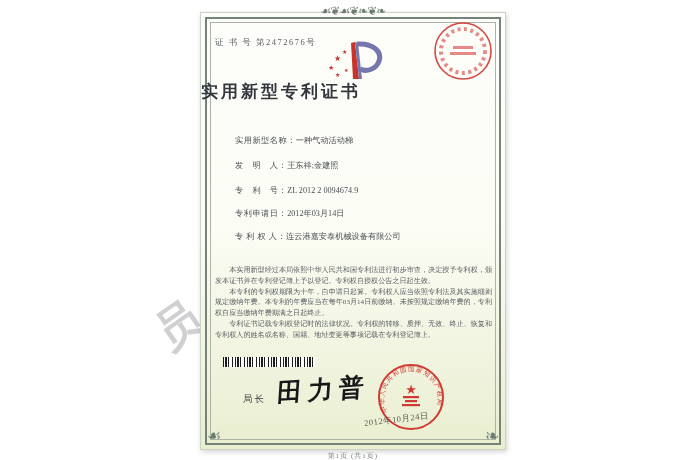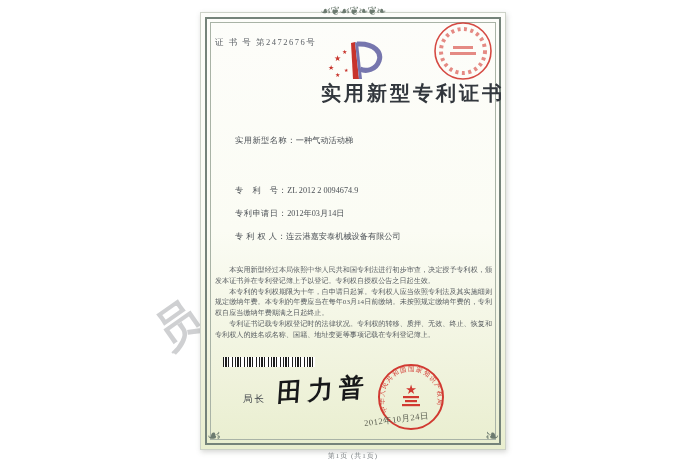--- a/index.html
+++ b/index.html
@@ -31,22 +31,22 @@
   .corner-bl{left:6px;bottom:5px;}
   .corner-bl::before{content:"☙";}
   .corner-br{right:6px;bottom:5px;transform:scaleX(-1);}
   .corner-br::before{content:"☙";}
   .cert-number{
     position:absolute;left:14px;top:24px;
     font-size:8.5px;color:#5c6166;letter-spacing:1.5px;
   }
   .logo{position:absolute;left:50%;top:28px;transform:translateX(-50%);}
   .cert-title{
-    position:absolute;left:0;right:0;top:67px;text-align:right;
-    font-size:20px;font-weight:bold;color:#32373d;letter-spacing:3px;
+    position:absolute;left:0;right:0;top:67px;text-align:left;
+    font-size:17px;font-weight:bold;color:#32373d;letter-spacing:3px;
   }
   .field-row{
     position:absolute;left:14px;right:12px;
     font-size:8.2px;color:#4c5156;white-space:nowrap;
   }
   .field-row .flabel{letter-spacing:.5px;margin-left:20px;}
   .paragraphs{
     position:absolute;left:14px;right:13px;top:252px;
   }
   .paragraphs p{
@@ -118,20 +118,23 @@
   <svg class="agency-seal" width="60" height="60" viewBox="0 0 60 60">
     <circle cx="30" cy="30" r="28" fill="none" stroke="#cf2b24" stroke-width="1.6"></circle>
     <circle cx="30" cy="30" r="22" fill="none" stroke="#d9554e" stroke-width="4" stroke-dasharray="3 3.5" opacity=".8"></circle>
     <rect x="20" y="25" width="20" height="3" fill="#d9554e" opacity=".8"></rect>
     <rect x="17" y="31" width="26" height="3" fill="#d9554e" opacity=".8"></rect>
   </svg>
 
   <div class="field-row" style="top:122px">
     <span class="flabel">实用新型名称：</span><span>一种气动活动梯</span>
   </div>
+  <div class="field-row" style="top:147px">
+    <span class="flabel">发　明　人：</span><span>王东祥;金建照</span>
+  </div>
   <div class="field-row" style="top:172px">
     <span class="flabel">专　利　号：</span><span>ZL 2012 2 0094674.9</span>
   </div>
   <div class="field-row" style="top:195px">
     <span class="flabel">专利申请日：</span><span>2012年03月14日</span>
   </div>
   <div class="field-row" style="top:218px">
     <span class="flabel">专 利 权 人：</span><span>连云港嘉安泰机械设备有限公司</span>
   </div>
 

